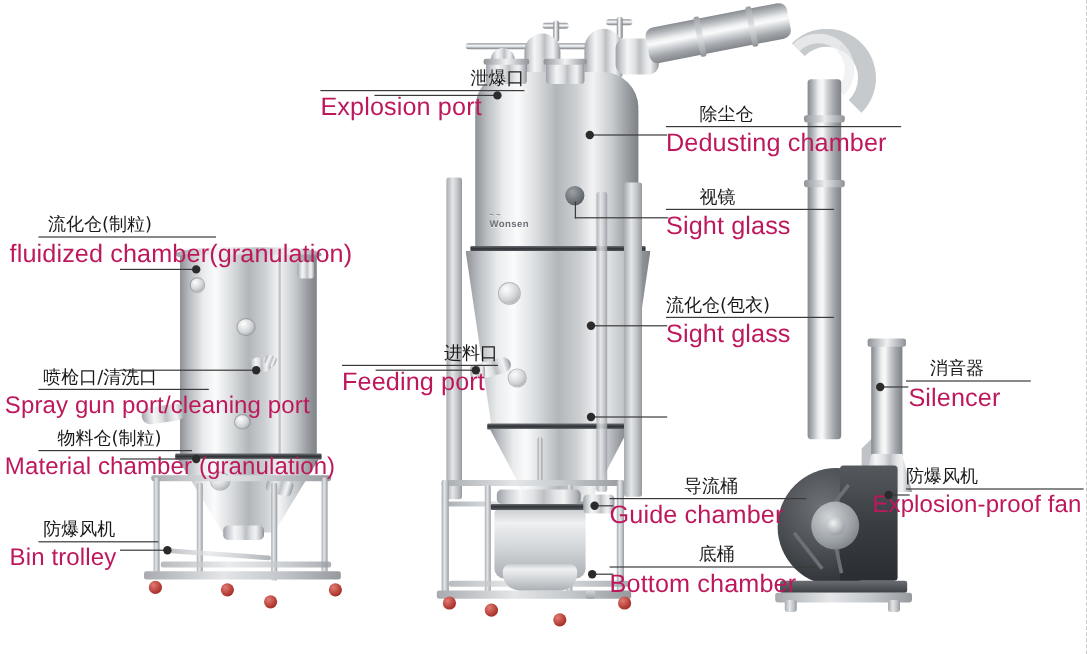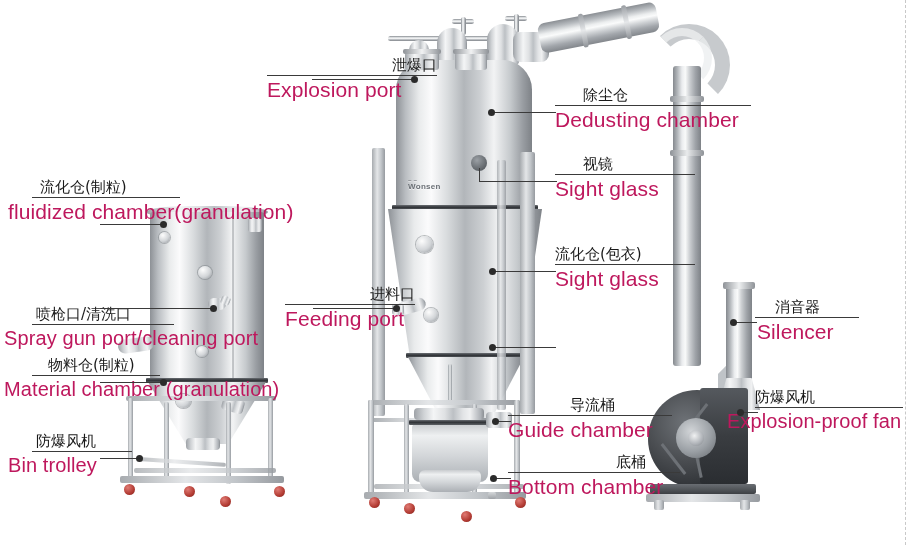--- a/index.html
+++ b/index.html
@@ -374,21 +374,21 @@
 
   <div class="callout" style="left:508px;top:398px;width:164px;">
     <div class="cn" style="margin-left:62px;">导流桶</div>
     <div class="rule"></div>
     <div class="en">Guide chamber</div>
   </div>
   <div class="leader" style="left:497px;top:421px;width:14px;"></div>
   <div class="dot" style="left:492px;top:418px;"></div>
 
   <div class="callout" style="left:508px;top:455px;width:172px;">
-    <div class="cn" style="margin-left:74px;text-align:center;">底桶</div>
+    <div class="cn" style="margin-left:74px;">底桶</div>
     <div class="rule"></div>
     <div class="en">Bottom chamber</div>
   </div>
   <div class="leader" style="left:495px;top:478px;width:16px;"></div>
   <div class="dot" style="left:490px;top:475px;"></div>
 
   <div class="callout" style="left:755px;top:300px;width:104px;">
     <div class="cn" style="margin-left:20px;">消音器</div>
     <div class="rule"></div>
     <div class="en" style="margin-left:2px;">Silencer</div>

